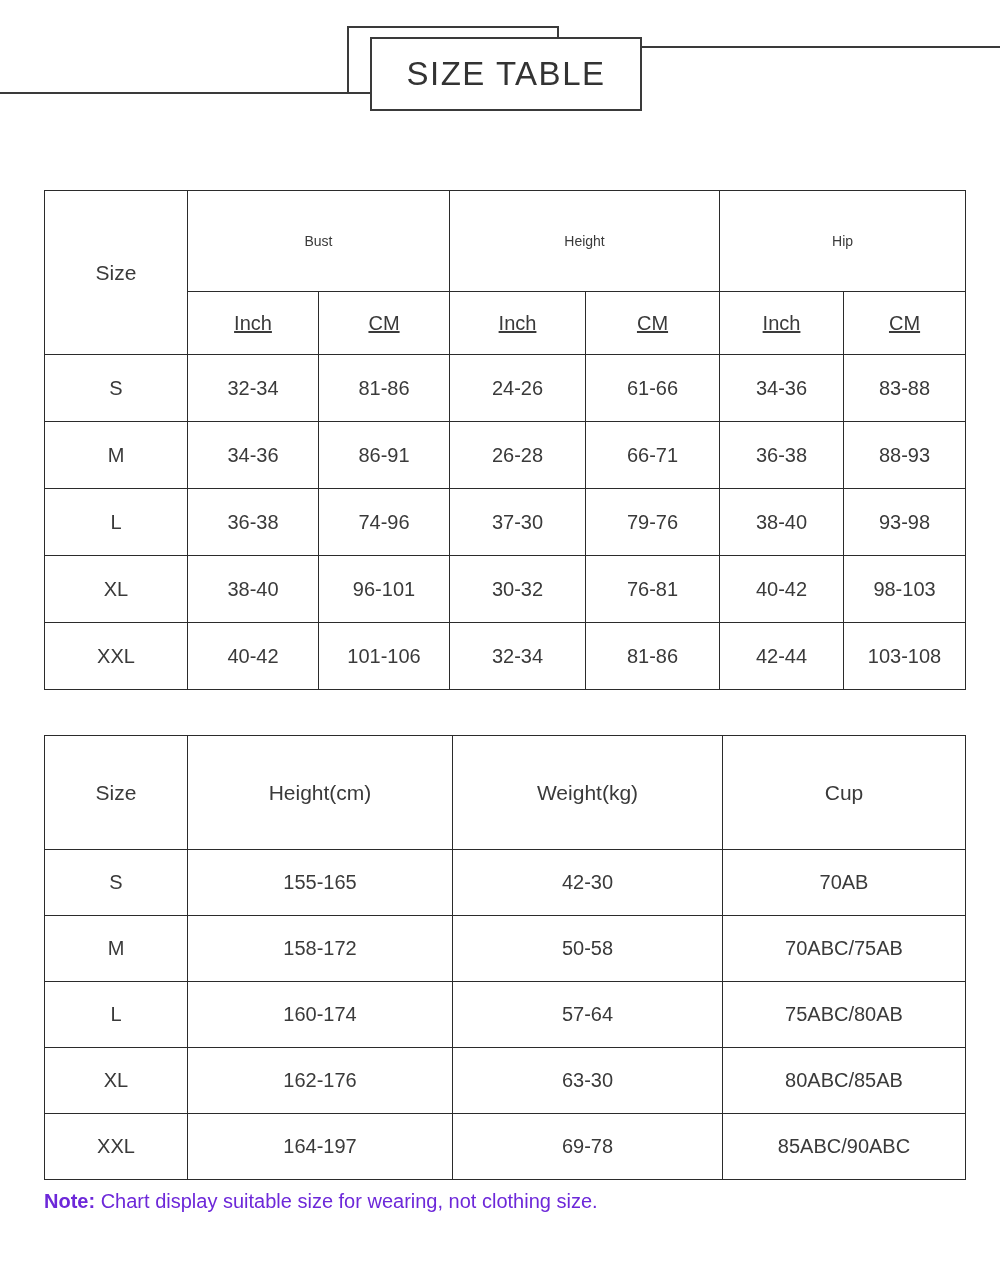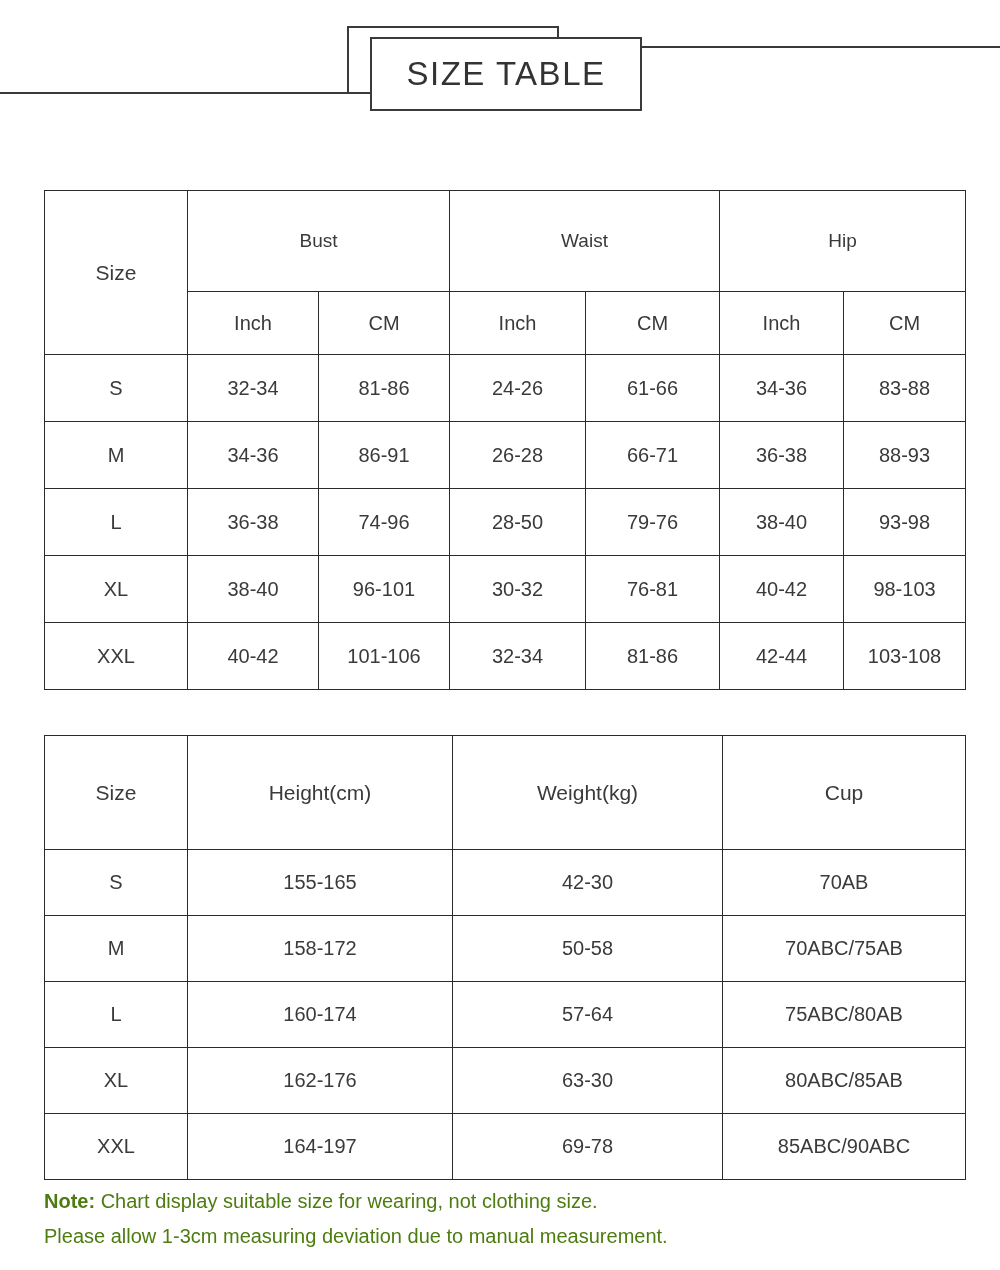--- a/index.html
+++ b/index.html
@@ -81,42 +81,42 @@
     font-size: 20px;
     color: #3a3a3a;
     padding: 0;
   }
 
   #table-measurements {
     left: 44px;
     top: 190px;
     width: 921px;
   }
-  #table-measurements .grp-head   { height: 100px; font-size: 19px; }
-  #table-measurements .unit-head  { height: 62px;  font-size: 20px; }
+  #table-measurements .grp-head   { height: 100px; font-size: 14px; }
+  #table-measurements .unit-head  { height: 62px;  font-size: 20px; text-decoration: underline; }
   #table-measurements .data-row td { height: 66px; }
   #table-measurements .size-head  { font-size: 21px; }
 
   #table-body {
     left: 44px;
     top: 735px;
     width: 921px;
   }
   #table-body .head-row th { height: 113px; font-size: 21px; }
   #table-body .data-row td { height: 65px; }
 
   
   .note {
     position: absolute;
     left: 44px;
     top: 1184px;
     width: 900px;
     font-size: 20px;
     line-height: 35px;
-    color: #4d7c0f;
+    color: #6d28d9;
   }
   .note-label { font-weight: bold; }
   .note-line { white-space: nowrap; }
 </style>
 </head>
 <body>
 
 <div class="banner">
   <div class="banner-line line-left"></div>
   <div class="banner-line line-right"></div>
@@ -132,21 +132,21 @@
       <col style="width:131px">
     <col style="width:136px">
       <col style="width:134px">
       <col style="width:124px">
       <col style="width:122px">
   </colgroup>
   <thead>
     <tr>
       <th class="size-head" rowspan="2">Size</th>
       <th class="grp-head" colspan="2">Bust</th>
-      <th class="grp-head" colspan="2">Waist</th>
+      <th class="grp-head" colspan="2">Height</th>
       <th class="grp-head" colspan="2">Hip</th>
     </tr>
     <tr>
       <th class="unit-head">Inch</th>
       <th class="unit-head">CM</th>
       <th class="unit-head">Inch</th>
       <th class="unit-head">CM</th>
       <th class="unit-head">Inch</th>
       <th class="unit-head">CM</th>
     </tr>
@@ -167,21 +167,21 @@
       <td>86-91</td>
       <td>26-28</td>
       <td>66-71</td>
       <td>36-38</td>
       <td>88-93</td>
     </tr>
     <tr class="data-row">
       <td>L</td>
       <td>36-38</td>
       <td>74-96</td>
-      <td>28-50</td>
+      <td>37-30</td>
       <td>79-76</td>
       <td>38-40</td>
       <td>93-98</td>
     </tr>
     <tr class="data-row">
       <td>XL</td>
       <td>38-40</td>
       <td>96-101</td>
       <td>30-32</td>
       <td>76-81</td>
@@ -244,14 +244,13 @@
       <td>XXL</td>
       <td>164-197</td>
       <td>69-78</td>
       <td>85ABC/90ABC</td>
     </tr>
   </tbody>
 </table>
 
 <div class="note">
   <div class="note-line"><span class="note-label">Note:</span><span> Chart display suitable size for wearing, not clothing size.</span></div>
-  <div class="note-line">Please allow 1-3cm measuring deviation due to manual measurement.</div>
 </div>
 
 </body></html>

